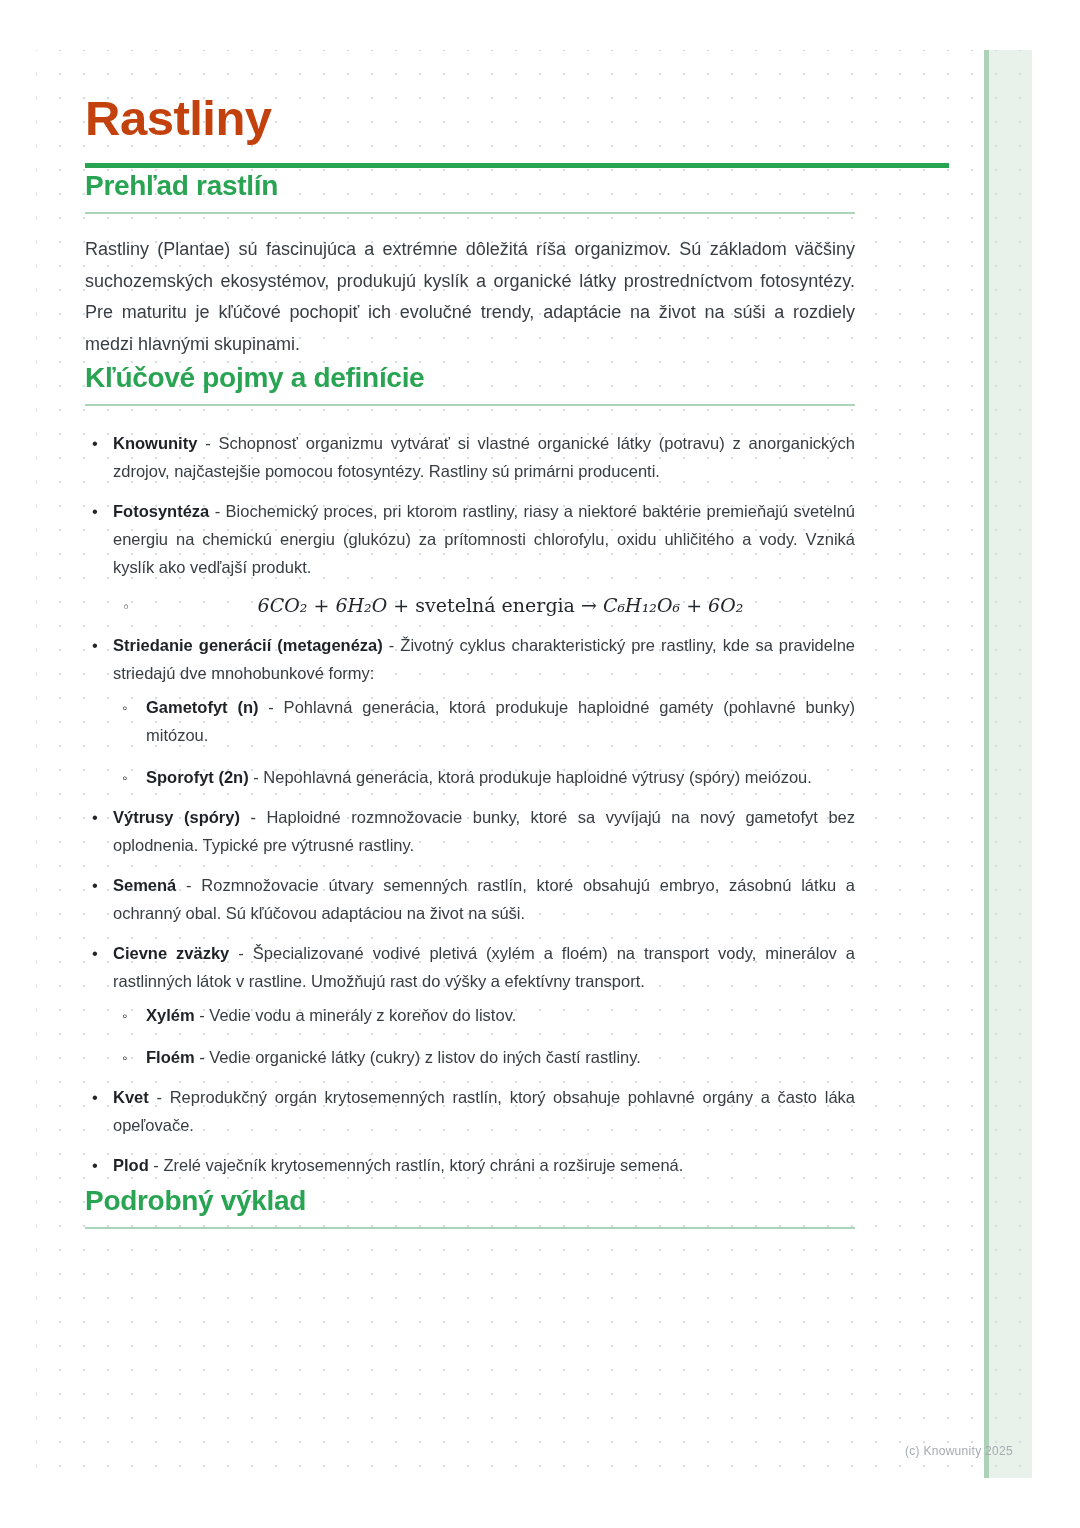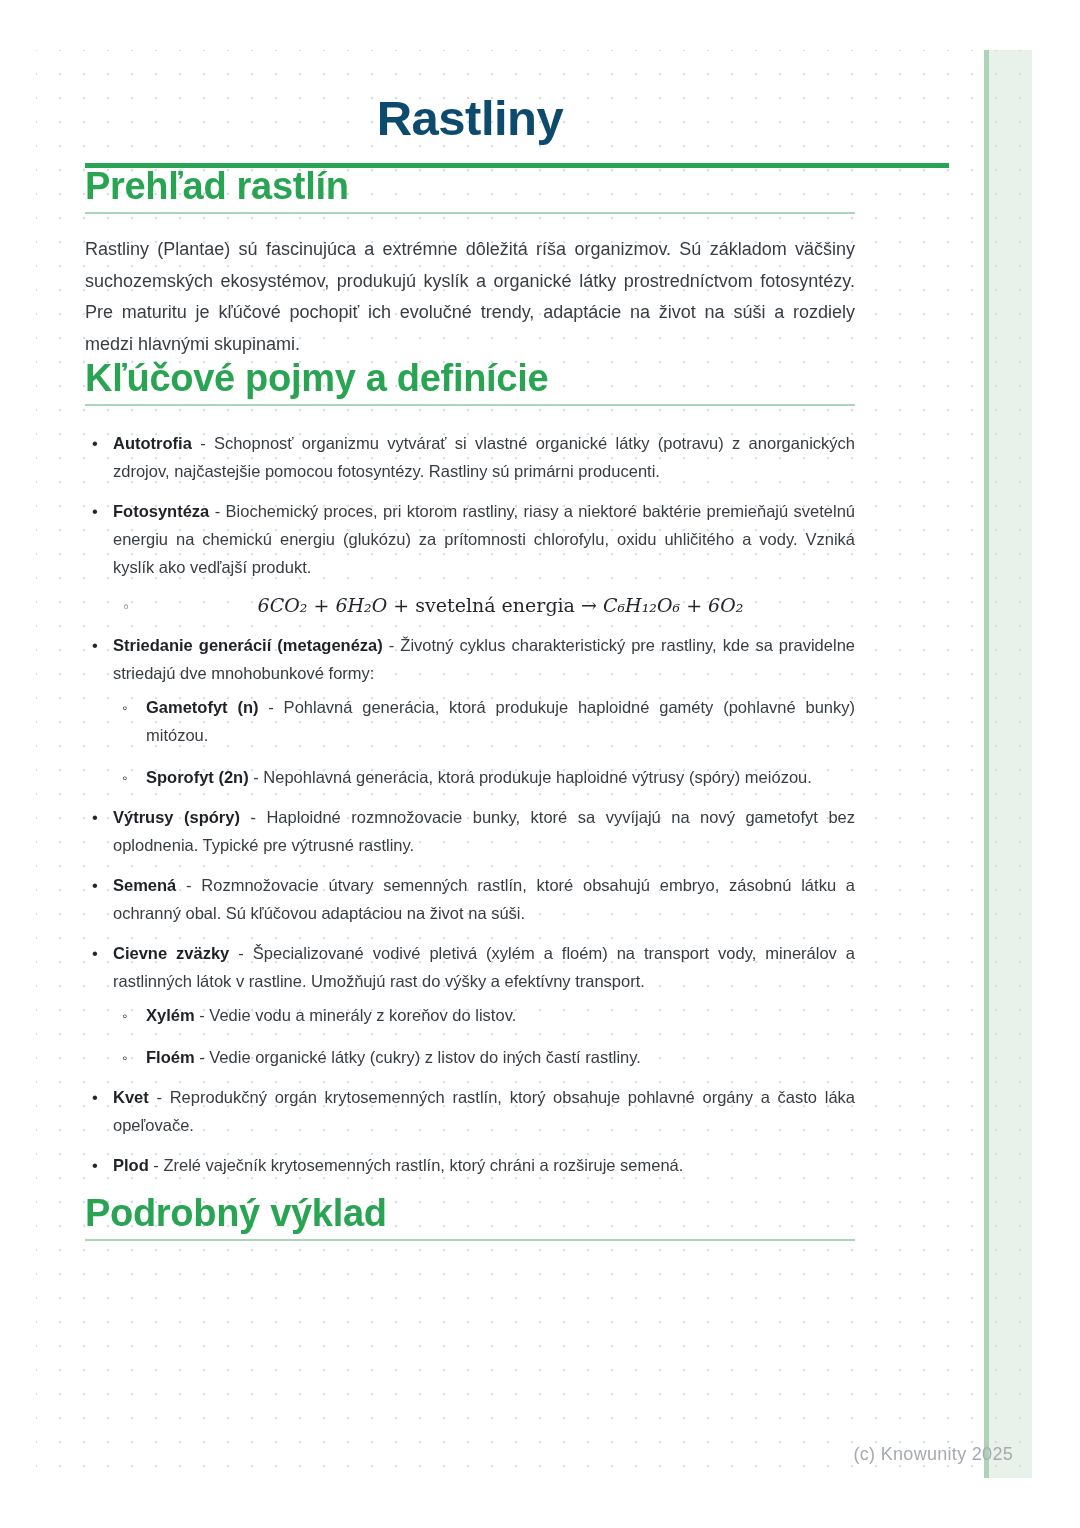--- a/index.html
+++ b/index.html
@@ -7,43 +7,43 @@
         font-family:"Liberation Sans",sans-serif;}
   
   .strip-fill{position:absolute;left:989px;top:50px;width:43px;height:1428px;background:#e8f2ea;}
   .strip-line{position:absolute;left:984px;top:50px;width:5px;height:1428px;background:#aed2b9;}
   
   .dots{position:absolute;left:36px;top:50px;width:996px;height:1428px;
         background-image:radial-gradient(circle,#d8dce1 1.4px,transparent 1.6px);
         background-size:24px 24px;background-position:12px 12px;pointer-events:none;}
   .content{position:absolute;left:85px;top:0;width:770px;}
   h1.title{margin:0;padding-top:92px;font-size:49px;line-height:52px;font-weight:800;
-           color:#0c4a6e;letter-spacing:-0.5px;text-align:center;}
+           color:#c2410c;letter-spacing:-0.5px;}
   .title-rule{margin-top:19px;width:864px;height:5px;background:#28a452;}
-  h2.section{margin:0;font-size:38px;line-height:36px;font-weight:800;color:#28a452;
+  h2.section{margin:0;font-size:28px;line-height:36px;font-weight:800;color:#28a452;
              letter-spacing:-0.3px;}
   .mt-overview{margin-top:46px;}
   .mt-keyterms{margin-top:36px;}
   .mt-detail{margin-top:34px;}
   .h2-rule{margin-top:8px;width:770px;height:2px;background:#abd5b8;}
   p.lead{margin:20px 0 0;font-size:18px;line-height:31.5px;color:#383d43;text-align:justify;}
   ul.terms{list-style:none;margin:23px 0 0;padding:0;font-size:16.5px;line-height:28px;color:#383d43;}
   ul.terms>li{position:relative;padding-left:28px;margin:0 0 12px;text-align:justify;}
   ul.terms>li::before{content:"•";position:absolute;left:7px;top:0;color:#23272c;}
-  ul.terms>li:last-child{margin-bottom:16px;}
+  ul.terms>li:last-child{margin-bottom:4px;}
   b.term{font-weight:700;color:#1e2126;}
   ul.subs{list-style:none;margin:6px 0 0;padding:0;}
   ul.subs>li{position:relative;padding-left:33px;margin:0 0 14px;text-align:justify;}
   ul.subs>li:last-child{margin-bottom:0;}
   ul.subs>li::before{content:"◦";position:absolute;left:9px;top:1px;color:#23272c;font-size:15px;}
   ul.subs>li.formula-li{font-family:"DejaVu Serif",serif;font-size:19px;line-height:28px;
                         color:#23272c;text-align:center;margin-top:10px;margin-bottom:2px;}
   ul.subs>li.formula-li::before{top:2px;font-size:14px;}
   .fm{font-style:italic;}
-  .footer-copy{position:absolute;top:1444px;right:67px;font-size:18px;color:#a6abb1;
+  .footer-copy{position:absolute;top:1444px;right:67px;font-size:12px;color:#a6abb1;
                letter-spacing:0.3px;}
 </style>
 </head>
 <body>
 
 <div class="page">
   <div class="strip-fill"></div>
   <div class="strip-line"></div>
   <div class="dots"></div>
 
@@ -58,21 +58,21 @@
       <p class="lead">Rastliny (Plantae) sú fascinujúca a extrémne dôležitá ríša organizmov. Sú základom väčšiny suchozemských ekosystémov, produkujú kyslík a organické látky prostredníctvom fotosyntézy. Pre maturitu je kľúčové pochopiť ich evolučné trendy, adaptácie na život na súši a rozdiely medzi hlavnými skupinami.</p>
     </div>
 
     <div>
       <h2 class="section mt-keyterms">Kľúčové pojmy a definície</h2>
       <div class="h2-rule"></div>
 
       <ul class="terms">
 
         <li>
-          <b class="term">Autotrofia</b>
+          <b class="term">Knowunity</b>
           <span>- Schopnosť organizmu vytvárať si vlastné organické látky (potravu) z anorganických zdrojov, najčastejšie pomocou fotosyntézy. Rastliny sú primárni producenti.</span>
         </li>
 
         <li>
           <b class="term">Fotosyntéza</b>
           <span>- Biochemický proces, pri ktorom rastliny, riasy a niektoré baktérie premieňajú svetelnú energiu na chemickú energiu (glukózu) za prítomnosti chlorofylu, oxidu uhličitého a vody. Vzniká kyslík ako vedľajší produkt.</span>
           <ul class="subs">
             <li class="formula-li">
               <span class="fm">6CO₂ + 6H₂O + </span><span>svetelná energia</span><span> → </span><span class="fm">C₆H₁₂O₆ + 6O₂</span>
             </li>

